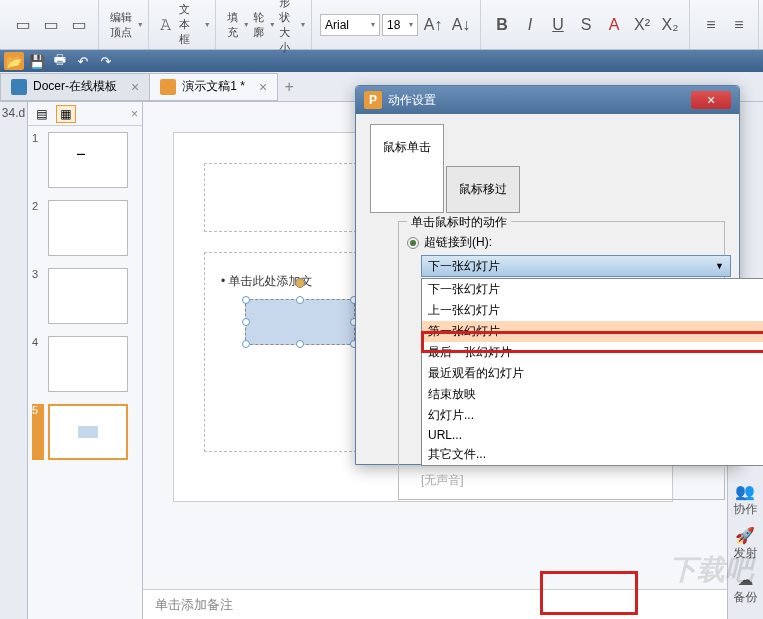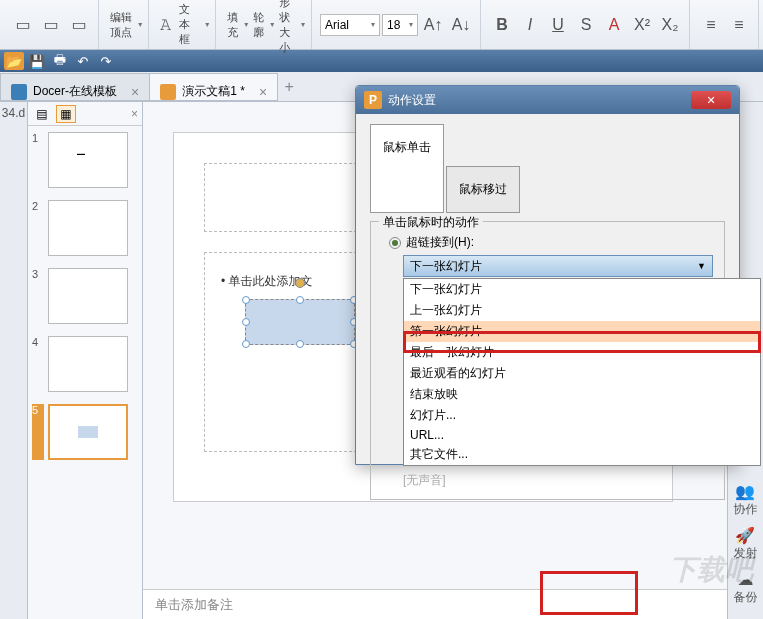--- a/index.html
+++ b/index.html
@@ -10,21 +10,21 @@
 .ribbon-btn { width: 26px; height: 26px; display: flex; align-items: center; justify-content: center; border: 1px solid transparent; border-radius: 3px; font-size: 16px; color: #555; }
 .ribbon-label { font-size: 11px; color: #444; padding: 0 3px; }
 .dd { font-size: 8px; color: #777; margin-left: 1px; }
 .font-combo { background: #fff; border: 1px solid #bbb; padding: 2px 4px; height: 22px; display: flex; align-items: center; min-width: 60px; }
 
 .quickbar { height: 22px; background: linear-gradient(#5a7fa8, #3a5f88); display: flex; align-items: center; padding: 0 4px; gap: 3px; }
 .qbtn { width: 20px; height: 18px; font-size: 13px; color: #fff; display: flex; align-items: center; justify-content: center; }
 .qbtn.orange { background: #e89b3a; border-radius: 2px; }
 
 .tabbar { height: 30px; background: #e8ecf2; border-bottom: 1px solid #b8c0cc; display: flex; align-items: center; }
-.tab { display: flex; align-items: flex-end; gap: 6px; padding: 0 10px; height: 28px; border: 1px solid #b8c0cc; background: #f5f7fa; margin-right: -1px; position: relative; }
+.tab { display: flex; align-items: center; gap: 6px; padding: 0 10px; height: 28px; border: 1px solid #b8c0cc; background: #f5f7fa; margin-right: -1px; position: relative; }
 .tab.inactive { background: #e0e5ec; }
 .tab-icon { width: 16px; height: 16px; border-radius: 2px; }
 .tab-close { color: #888; font-size: 14px; margin-left: 8px; }
 .tab-add { width: 24px; text-align: center; color: #888; font-size: 16px; }
 
 .workspace { position: absolute; top: 102px; left: 0; right: 0; bottom: 0; display: flex; }
 .leftbar { width: 28px; background: #e8ecf2; border-right: 1px solid #b8c0cc; padding-top: 4px; font-size: 10px; color: #555; text-align: center; }
 
 .slidepanel { width: 115px; background: #f5f7fa; border-right: 1px solid #b8c0cc; position: relative; }
 .slidetabs { height: 24px; display: flex; align-items: center; gap: 4px; padding: 0 4px; border-bottom: 1px solid #ccc; }
@@ -54,21 +54,21 @@
 .rp-icon { font-size: 16px; }
 
 .dialog { position: absolute; top: 85px; left: 355px; width: 385px; height: 380px; background: #f0f0f0; border: 1px solid #5a7fa8; box-shadow: 0 4px 16px rgba(0,0,0,0.3); border-radius: 4px 4px 0 0; }
 .dlg-title { height: 28px; background: linear-gradient(#6a8fb8, #4a6f98); color: #fff; display: flex; align-items: center; padding: 0 8px; border-radius: 4px 4px 0 0; }
 .dlg-p { width: 18px; height: 18px; background: #e89b3a; color: #fff; font-weight: bold; display: inline-flex; align-items: center; justify-content: center; margin-right: 6px; border-radius: 2px; }
 .dlg-close { margin-left: auto; width: 40px; height: 18px; background: linear-gradient(#e05050, #c03030); border-radius: 3px; display: flex; align-items: center; justify-content: center; color: #fff; font-size: 11px; }
 .dlg-body { padding: 10px 14px; }
 .dlg-tabs { display: flex; gap: 2px; margin-bottom: 8px; }
 .dlg-tab { padding: 14px 12px; border: 1px solid #999; background: #fff; font-size: 12px; }
 .dlg-tab.inactive { background: #e8e8e8; margin-top: 42px; }
-.fieldset { border: 1px solid #bbb; padding: 8px 10px 10px; position: relative; }
+.fieldset { border: 1px solid #bbb; padding: 8px 0 10px; position: relative; margin-left: 28px; }
 .fieldset-legend { position: absolute; top: -8px; left: 8px; background: #f0f0f0; padding: 0 4px; font-size: 12px; }
 .radio-row { display: flex; align-items: center; gap: 5px; margin: 4px 0 4px 8px; font-size: 12px; }
 .radio { width: 12px; height: 12px; border: 1px solid #888; border-radius: 50%; display: inline-flex; align-items: center; justify-content: center; }
 .radio.checked::after { content: ''; width: 6px; height: 6px; background: #4a7a3a; border-radius: 50%; }
 .combo { margin: 4px 0 0 22px; width: 310px; height: 22px; background: linear-gradient(#d8e8f5, #a8c8e5); border: 1px solid #6a8fb8; padding: 0 6px; display: flex; align-items: center; font-size: 12px; position: relative; }
 .combo .arrow { margin-left: auto; font-size: 9px; }
 .droplist { position: absolute; top: 22px; left: -1px; width: 358px; background: #fff; border: 1px solid #888; z-index: 10; }
 .dl-item { padding: 2px 6px; font-size: 12px; }
 .dl-item.hl { background: #ffd8b8; }
 .red-box { position: absolute; border: 3px solid #d02020; pointer-events: none; }

